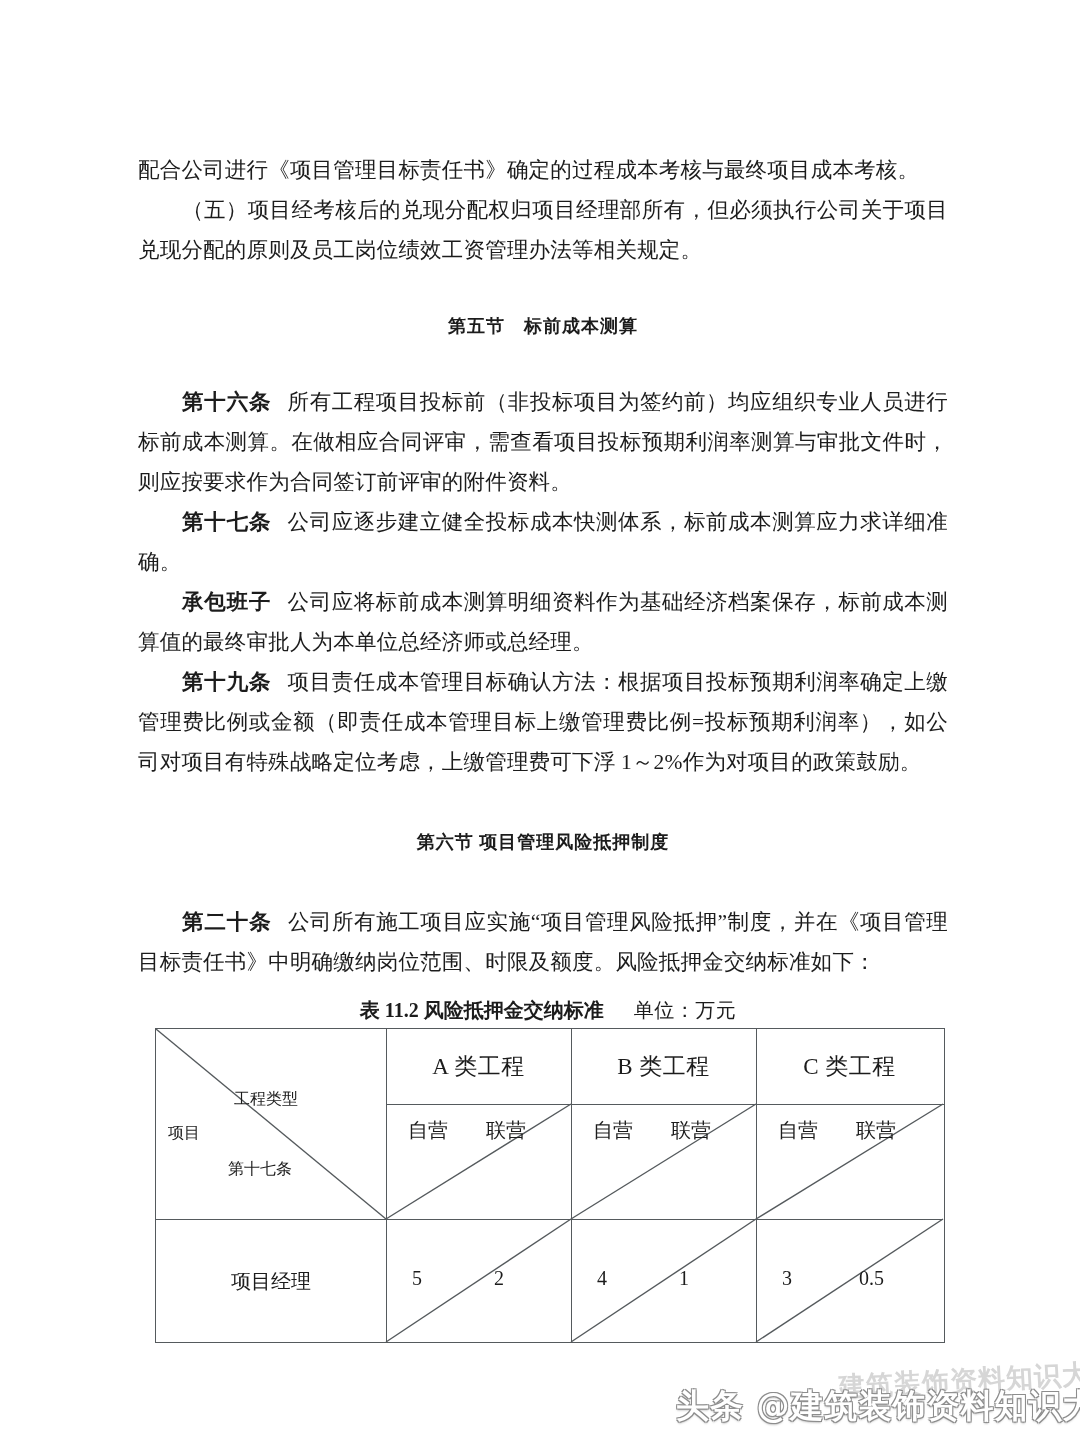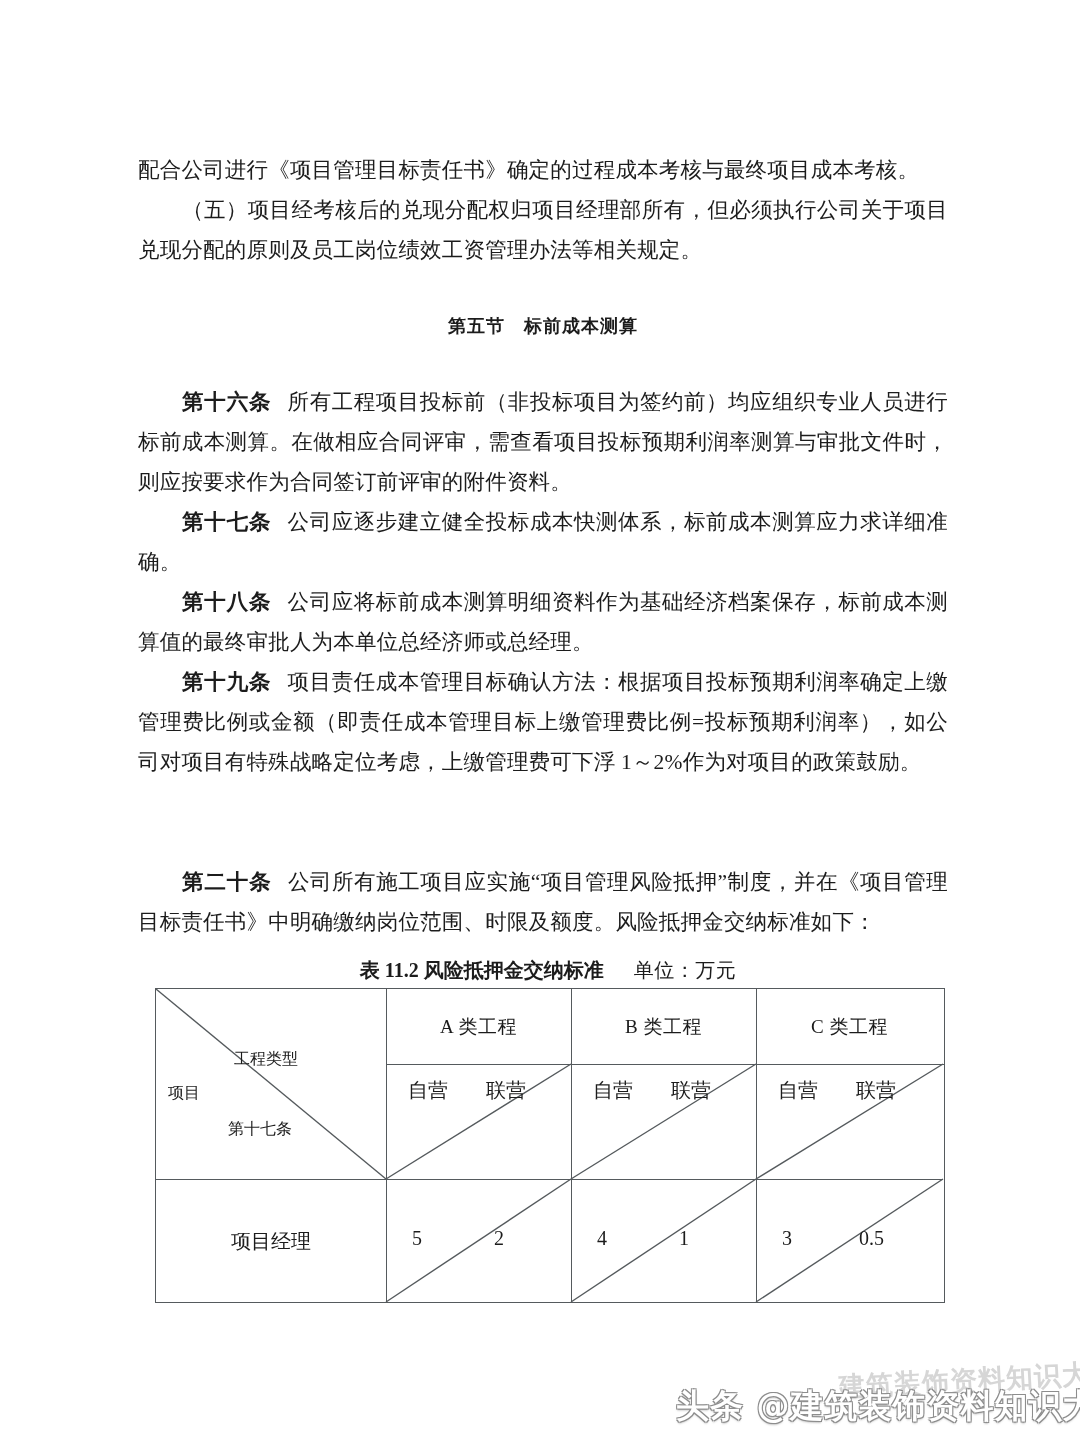--- a/index.html
+++ b/index.html
@@ -103,21 +103,21 @@
 
   .cell {
     position: absolute;
     box-sizing: border-box;
     font-size: 20px;
     line-height: 26px;
     display: flex;
     align-items: center;
     justify-content: center;
   }
-  .cell.cls-head { font-size: 19px; letter-spacing: 0.5px; }
+  .cell.cls-head { font-size: 23px; letter-spacing: 0.5px; }
 
   
   .corner-lbl {
     position: absolute;
     font-size: 16px;
     line-height: 24px;
     white-space: nowrap;
   }
 
   .diag {
@@ -181,26 +181,27 @@
     <div class="spacer-md"></div>
 
     <h2 class="section">第五节　标前成本测算</h2>
 
     <div class="spacer-md"></div>
 
     <p class="para indent"><span class="art">第十六条</span><span class="art-gap"></span><span>所有工程项目投标前（非投标项目为签约前）均应组织专业人员进行标前成本测算。在做相应合同评审，需查看项目投标预期利润率测算与审批文件时，则应按要求作为合同签订前评审的附件资料。</span></p>
 
     <p class="para indent"><span class="art">第十七条</span><span class="art-gap"></span><span>公司应逐步建立健全投标成本快测体系，标前成本测算应力求详细准确。</span></p>
 
-    <p class="para indent"><span class="art">第十八条</span><span class="art-gap"></span><span>公司应将标前成本测算明细资料作为基础经济档案保存，标前成本测算值的最终审批人为本单位总经济师或总经理。</span></p>
+    <p class="para indent"><span class="art">承包班子</span><span class="art-gap"></span><span>公司应将标前成本测算明细资料作为基础经济档案保存，标前成本测算值的最终审批人为本单位总经济师或总经理。</span></p>
 
     <p class="para indent"><span class="art">第十九条</span><span class="art-gap"></span><span>项目责任成本管理目标确认方法：根据项目投标预期利润率确定上缴管理费比例或金额（即责任成本管理目标上缴管理费比例=投标预期利润率），如公司对项目有特殊战略定位考虑，上缴管理费可下浮 1～2%作为对项目的政策鼓励。</span></p>
 
     <div class="spacer-lg"></div>
 
+    <h2 class="section">第六节  项目管理风险抵押制度</h2>
 
     <div class="spacer-lg"></div>
 
     <p class="para indent"><span class="art">第二十条</span><span class="art-gap"></span><span>公司所有施工项目应实施“项目管理风险抵押”制度，并在《项目管理目标责任书》中明确缴纳岗位范围、时限及额度。风险抵押金交纳标准如下：</span></p>
 
     <div class="table-wrap">
 
       <div class="tbl-caption"><span>表 11.2  风险抵押金交纳标准</span><span class="unit">单位：万元</span></div>
 
       <div class="tbl">

